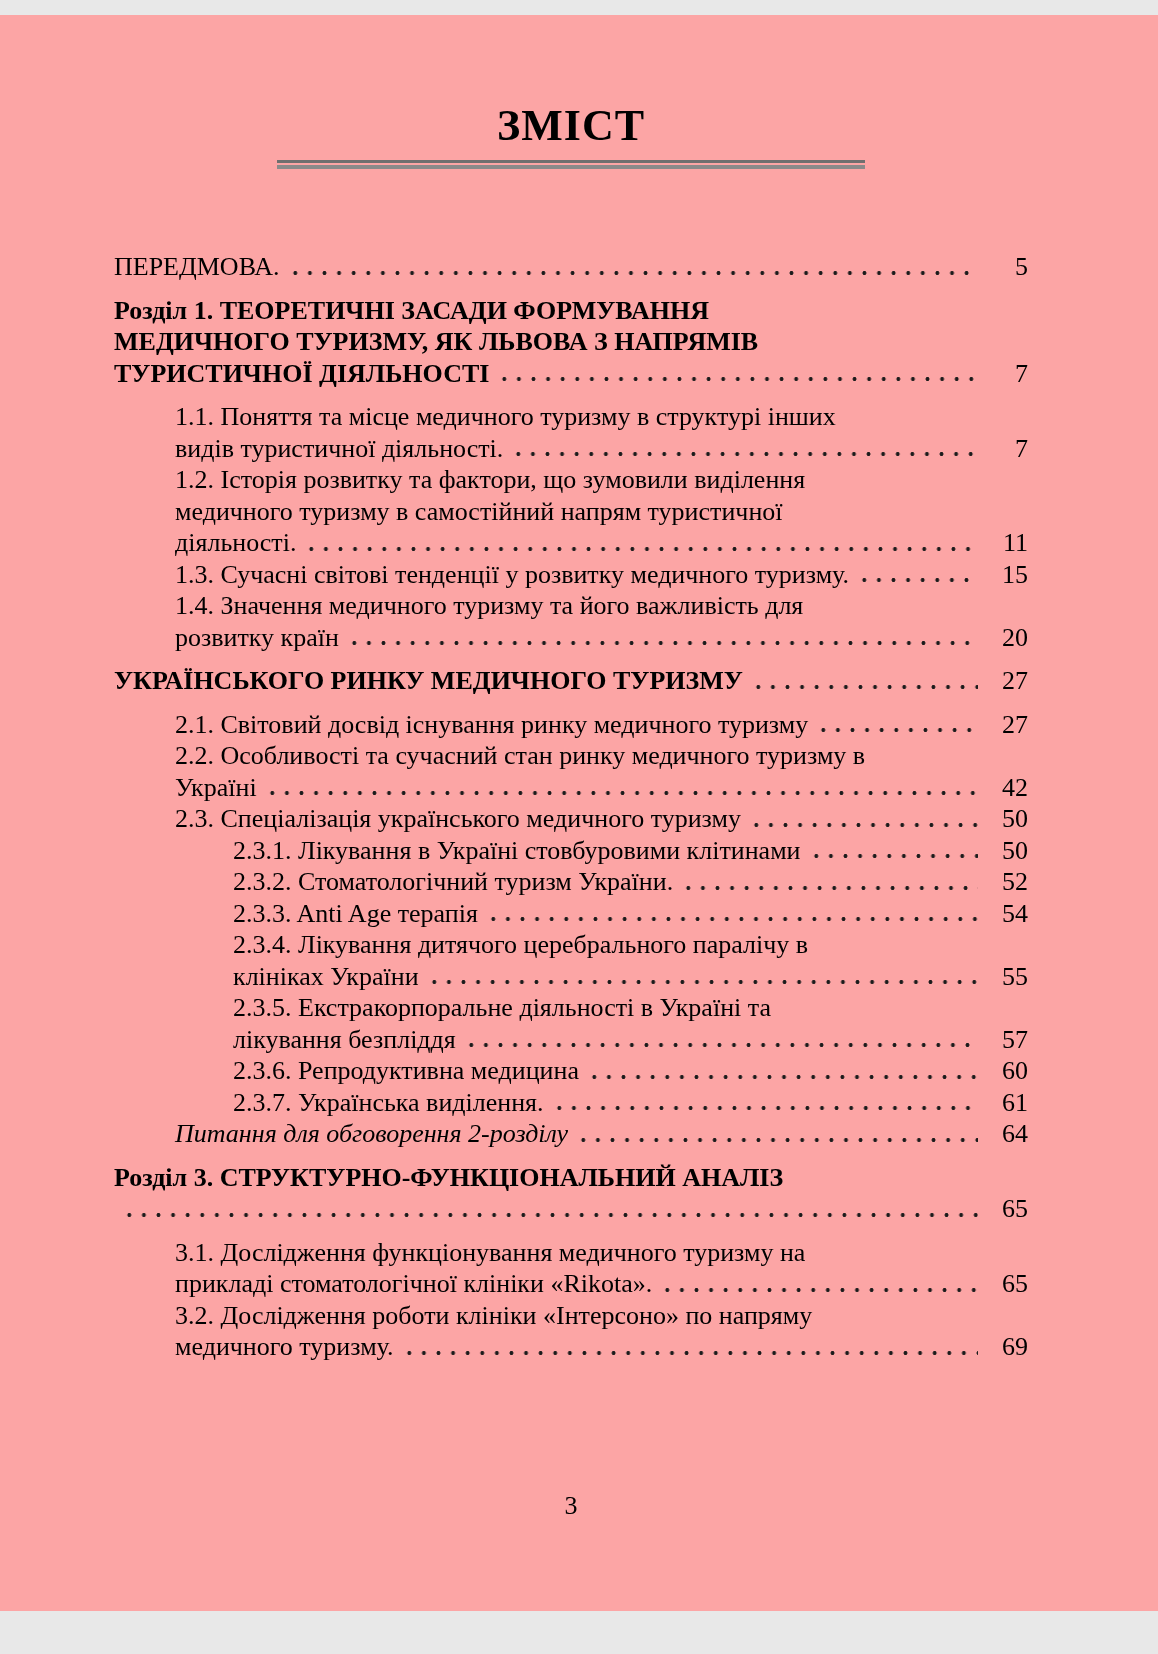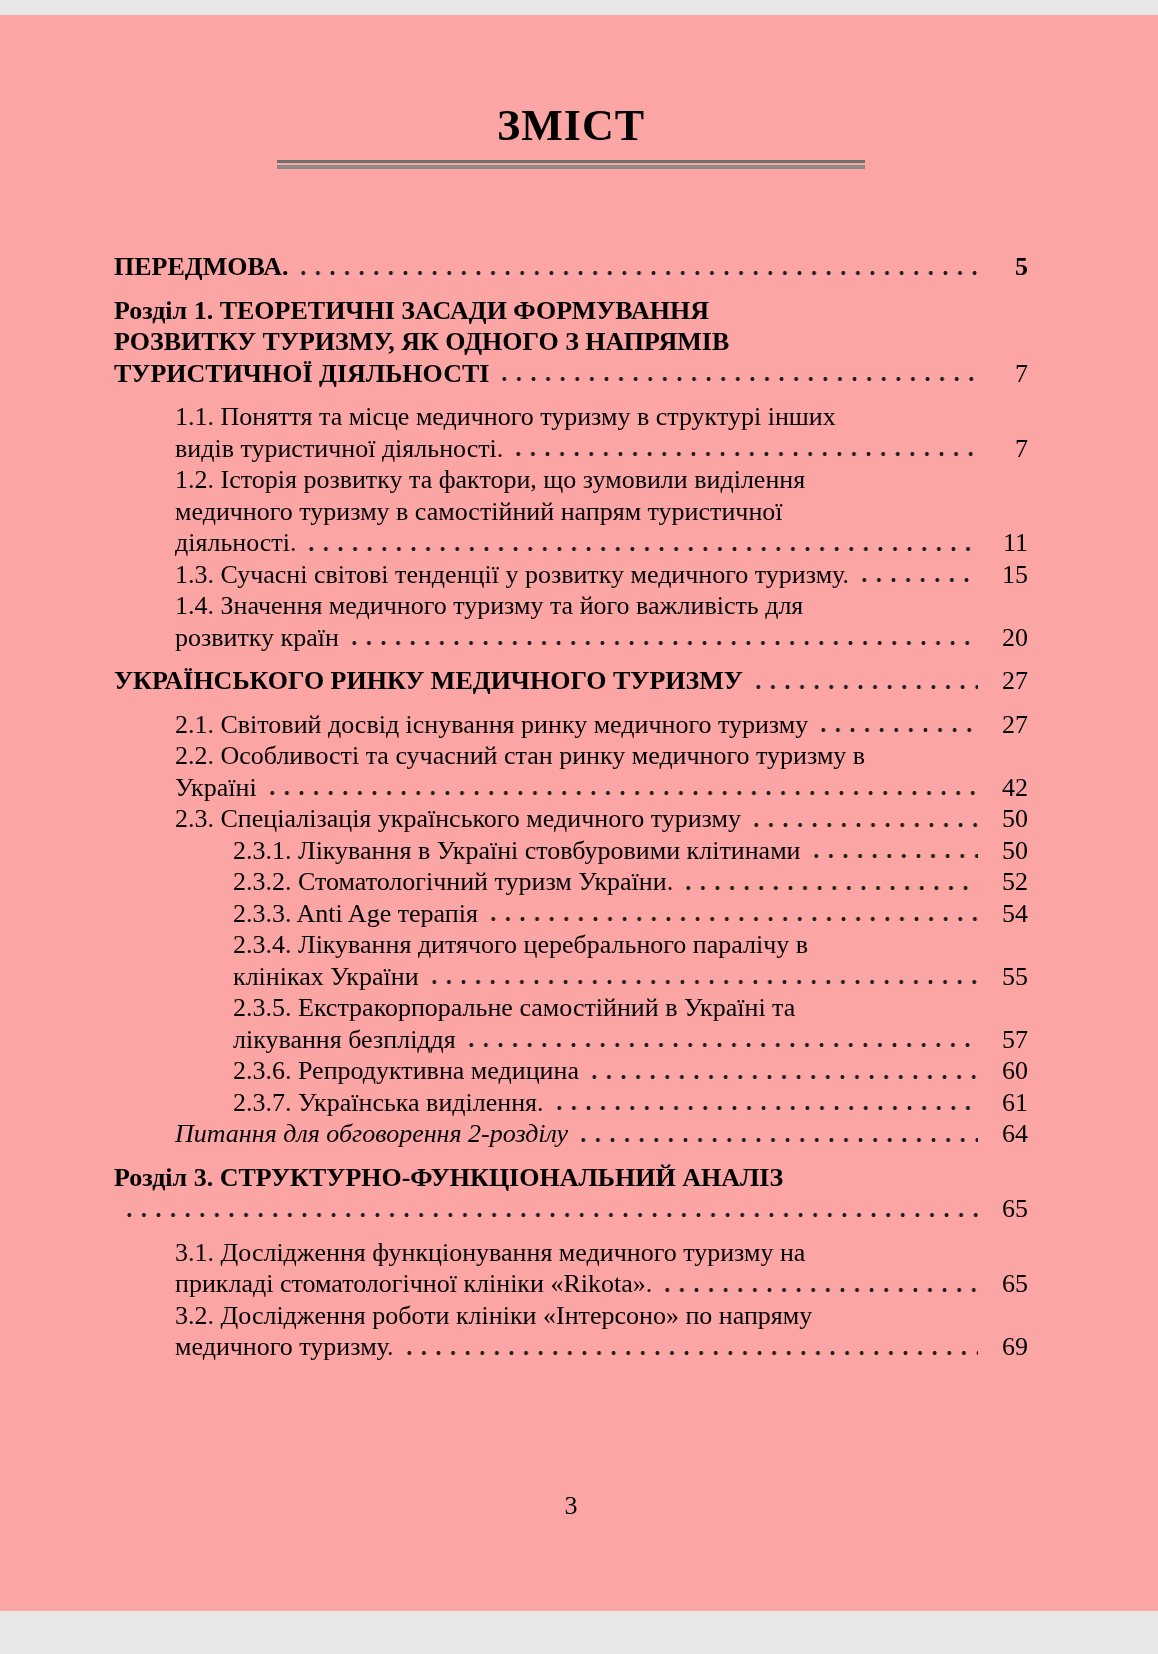--- a/index.html
+++ b/index.html
@@ -37,21 +37,21 @@
     font-size:26px;
     line-height:31.5px;
   }
   .entry { margin:0; }
   .entry .tline { white-space:nowrap; }
   .entry.chapter {
     font-weight:bold;
     margin-top:12px;
     margin-bottom:12px;
   }
-  .entry.preface { font-weight:bold; }
+  .entry.preface { font-weight:normal; }
   .entry.sub .tline,
   .entry.italic .tline { margin-left:61px; }
   .entry.subsub .tline { margin-left:119px; }
   .entry.italic { font-style:italic; }
   .lastrow { display:flex; align-items:stretch; }
   .ltext { flex:0 0 auto; white-space:nowrap; }
   .leader {
     flex:1 1 auto;
     min-width:16px;
     align-self:flex-end;
@@ -89,21 +89,21 @@
     <div class="toc">
         <div class="entry preface">
           <div class="tline lastrow">
             <span class="ltext">ПЕРЕДМОВА.</span>
             <span class="leader"></span>
             <span class="pagenum">5</span>
           </div>
         </div>
         <div class="entry chapter">
           <div class="tline">Розділ 1. ТЕОРЕТИЧНІ ЗАСАДИ ФОРМУВАННЯ</div>
-          <div class="tline">РОЗВИТКУ ТУРИЗМУ, ЯК ОДНОГО З НАПРЯМІВ</div>
+          <div class="tline">МЕДИЧНОГО ТУРИЗМУ, ЯК ЛЬВОВА З НАПРЯМІВ</div>
           <div class="tline lastrow">
             <span class="ltext">ТУРИСТИЧНОЇ ДІЯЛЬНОСТІ</span>
             <span class="leader"></span>
             <span class="pagenum">7</span>
           </div>
         </div>
         <div class="entry sub">
           <div class="tline">1.1. Поняття та місце медичного туризму в структурі інших</div>
           <div class="tline lastrow">
             <span class="ltext">видів туристичної діяльності.</span>
@@ -187,21 +187,21 @@
         </div>
         <div class="entry subsub">
           <div class="tline">2.3.4. Лікування дитячого церебрального паралічу в</div>
           <div class="tline lastrow">
             <span class="ltext">клініках України</span>
             <span class="leader"></span>
             <span class="pagenum">55</span>
           </div>
         </div>
         <div class="entry subsub">
-          <div class="tline">2.3.5. Екстракорпоральне самостійний в Україні та</div>
+          <div class="tline">2.3.5. Екстракорпоральне діяльності в Україні та</div>
           <div class="tline lastrow">
             <span class="ltext">лікування безпліддя</span>
             <span class="leader"></span>
             <span class="pagenum">57</span>
           </div>
         </div>
         <div class="entry subsub">
           <div class="tline lastrow">
             <span class="ltext">2.3.6. Репродуктивна медицина</span>
             <span class="leader"></span>

